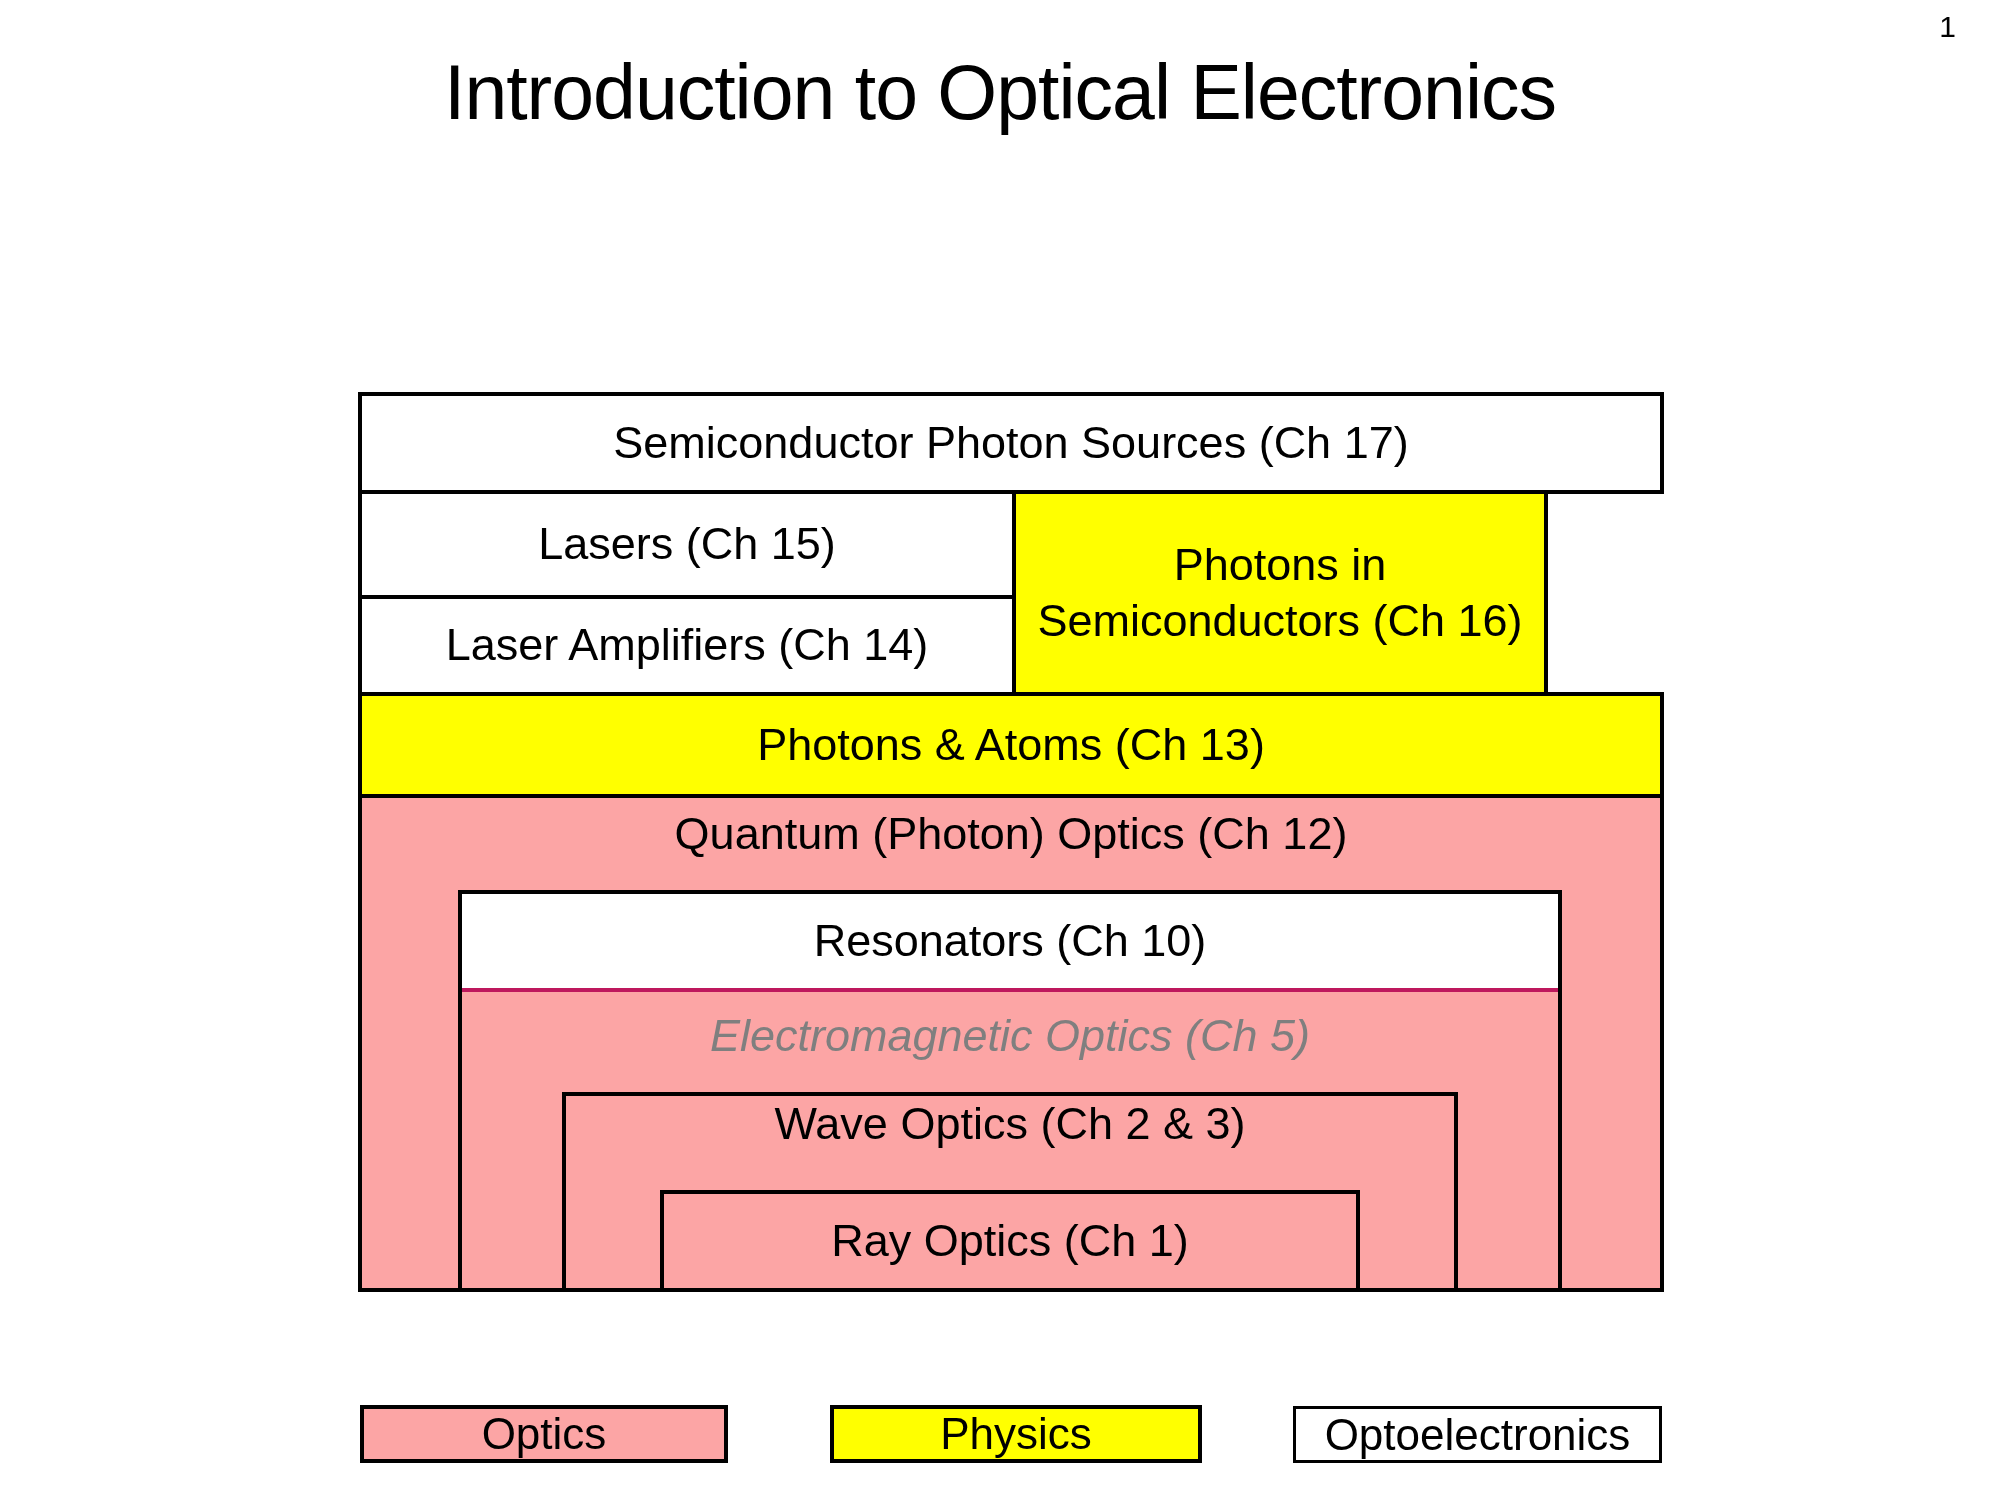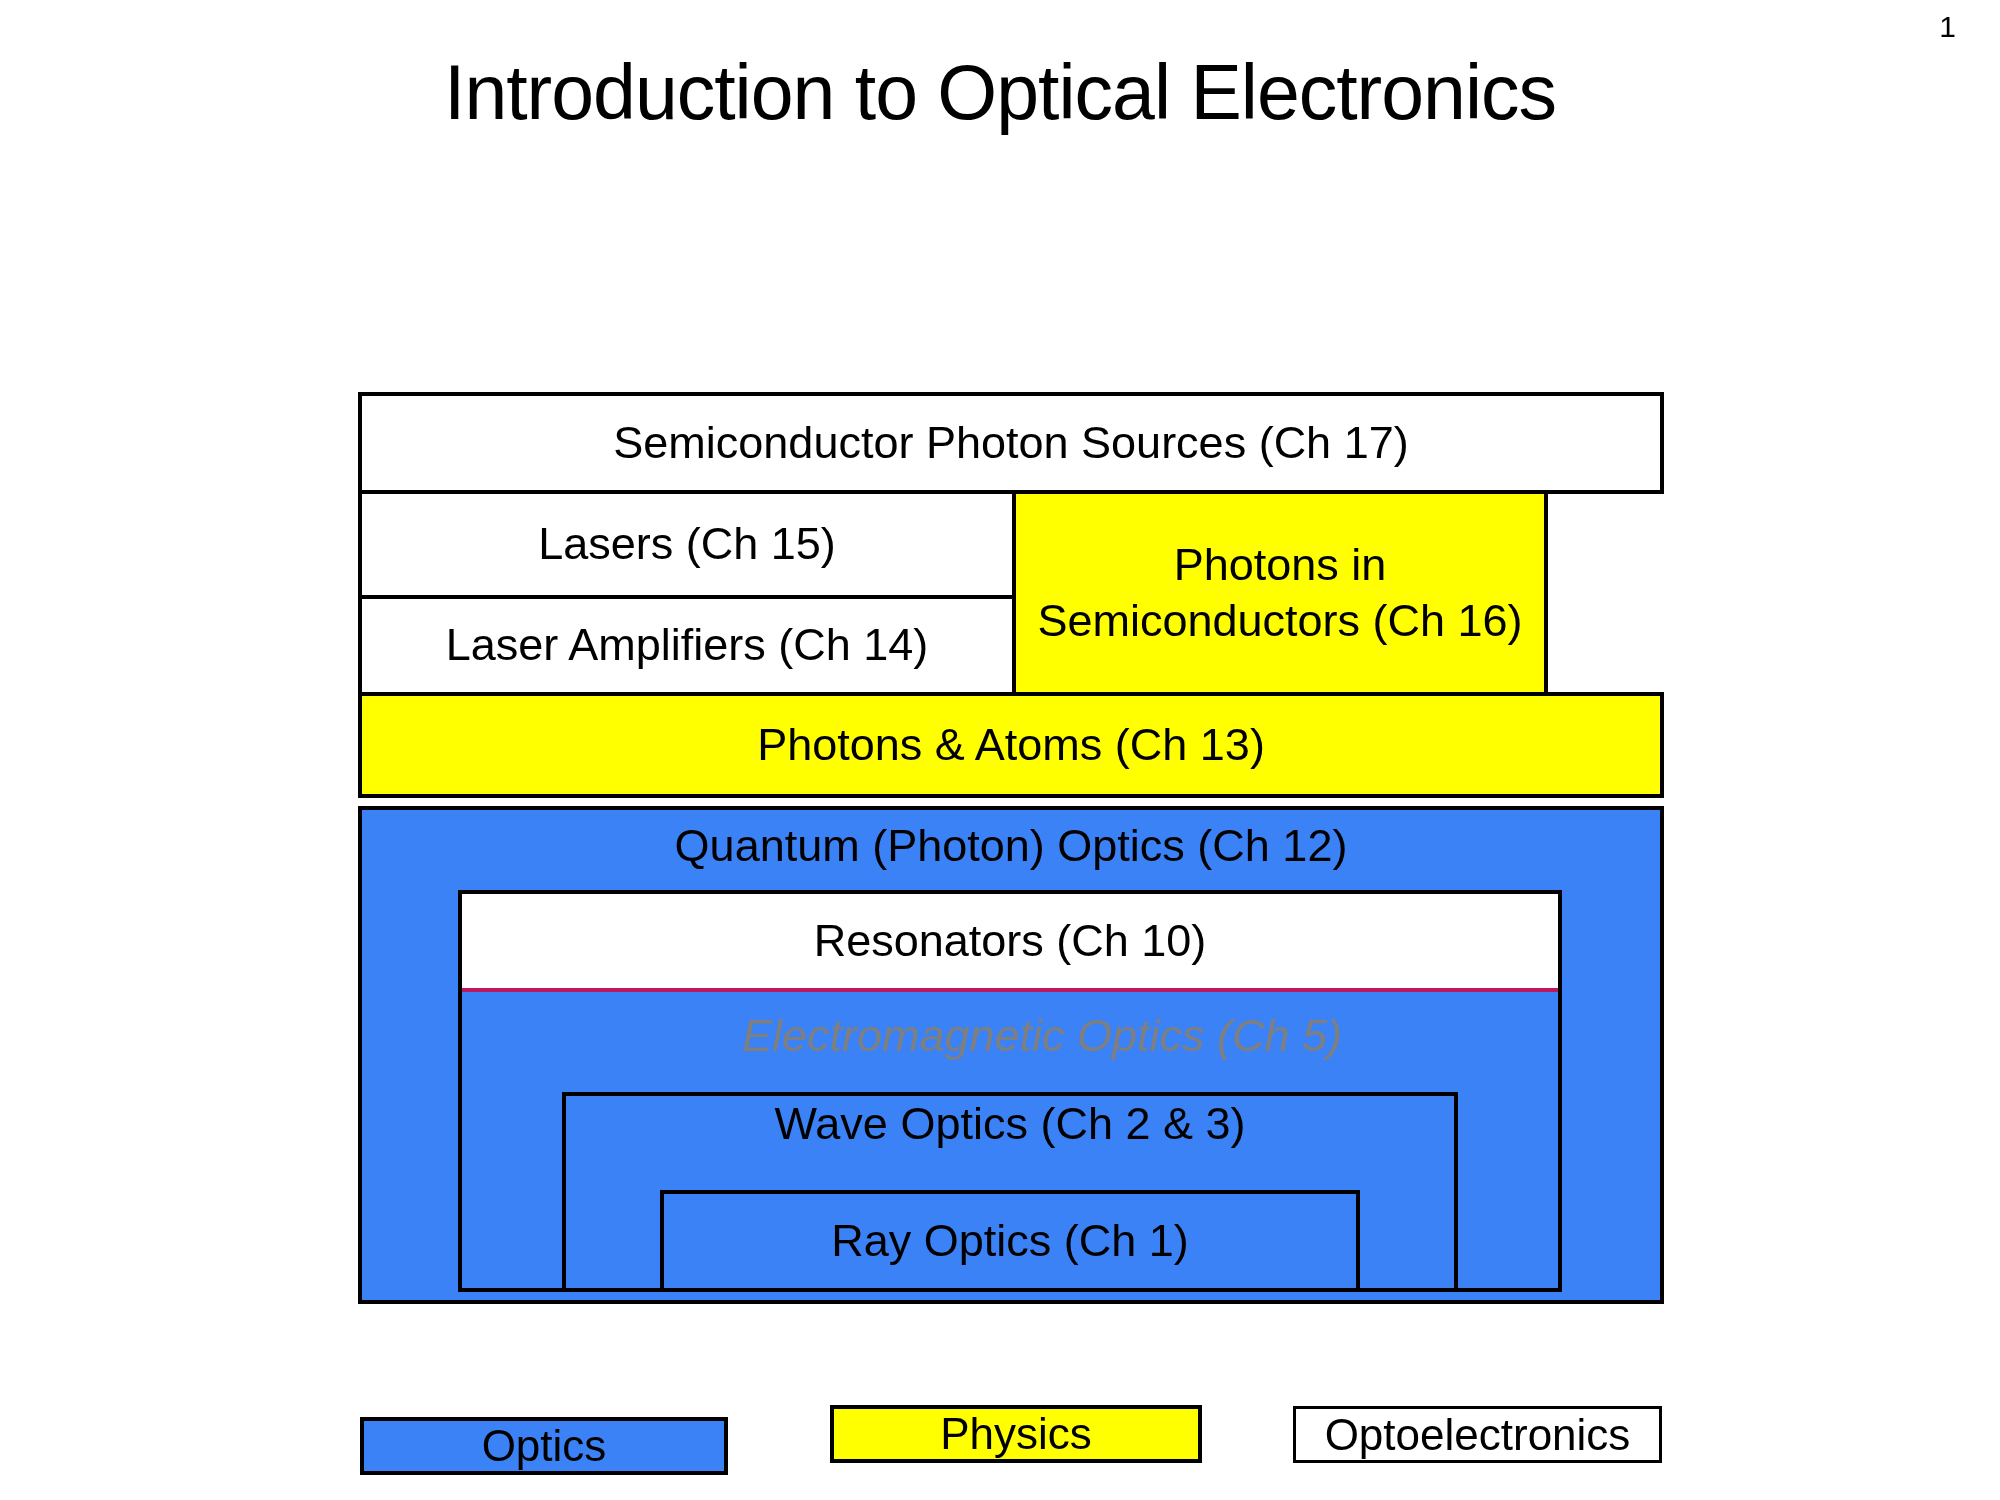--- a/index.html
+++ b/index.html
@@ -50,21 +50,21 @@
     display: flex;
     align-items: center;
     justify-content: center;
     text-align: center;
     font-size: 45px;
     line-height: 1.25;
     color: #000;
   }
   .bg-white   { background: #ffffff; }
   .bg-yellow  { background: #ffff00; }
-  .bg-blue    { background: #3b82f6; margin-top: 12px; }
+  .bg-blue    { background: #fca5a5; }
   .bg-none    { background: transparent; }
 
   #box-ch18 { left: 0;     top: 0;     width: 1306px; height: 98px;  }
   #box-ch17 { left: 0;     top: 94px;  width: 1306px; height: 102px; }
   #box-ch15 { left: 0;     top: 192px; width: 658px;  height: 109px; }
   #box-ch14 { left: 0;     top: 297px; width: 658px;  height: 101px; }
   #box-ch16 { left: 654px; top: 192px; width: 536px;  height: 206px; white-space: pre-line; }
   #box-ch13 { left: 0;     top: 394px; width: 1306px; height: 106px; }
 
   #box-ch12 {
@@ -87,21 +87,20 @@
     display: flex; align-items: center; justify-content: center;
     font-size: 45px;
   }
   #label-ch5 {
     position: absolute;
     left: 0; top: 94px; width: 1096px; height: 96px;
     display: flex; align-items: center; justify-content: center;
     font-size: 45px;
     font-style: italic;
     color: #7f7f7f;
-    margin-left: 32px;
   }
 
   #box-ch2-3 {
     left: 204px; top: 794px; width: 896px; height: 200px;
     align-items: flex-start;
   }
   #box-ch1 { left: 302px; top: 892px; width: 700px; height: 102px; }
 
   
   .legend-box {

